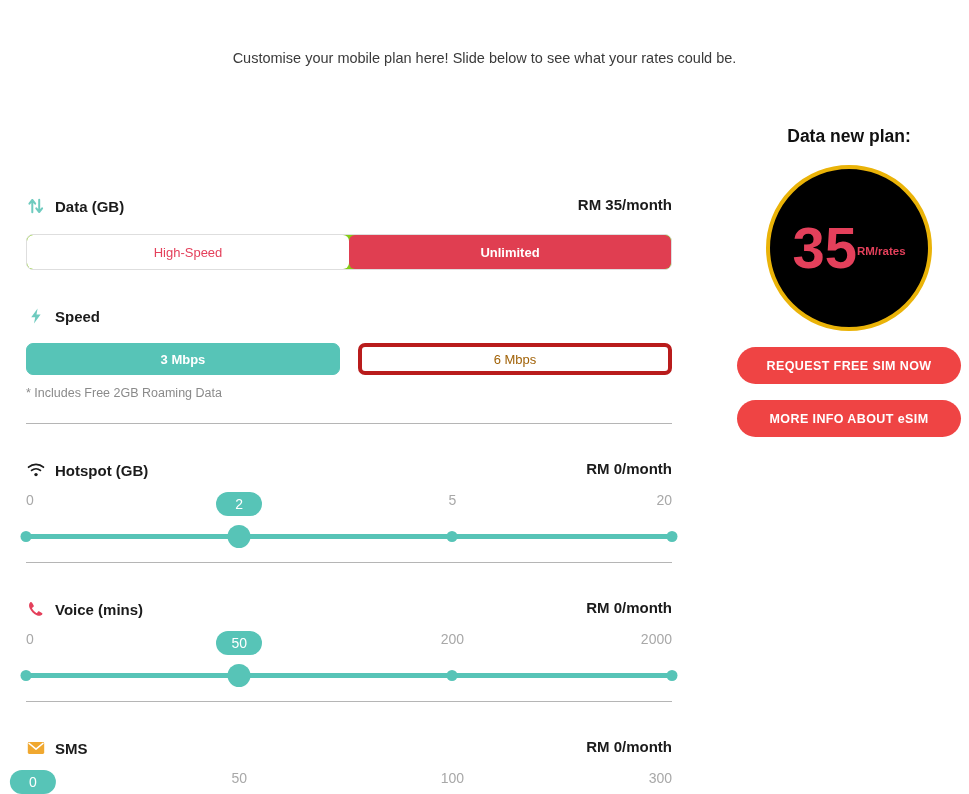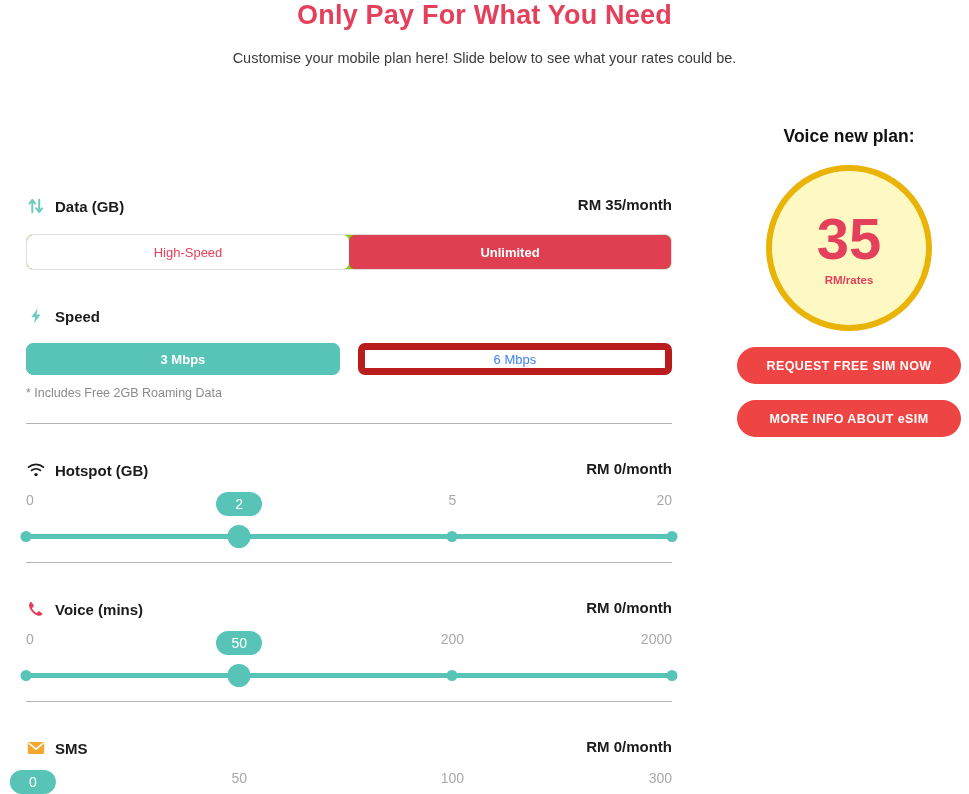--- a/index.html
+++ b/index.html
@@ -114,21 +114,21 @@
   .pill {
     flex: 1 1 50%;
     height: 32px;
     display: flex;
     align-items: center;
     justify-content: center;
     font-size: 13px;
     border-radius: 7px;
   }
   .pill.active-teal { background: #57C4B7; color: #ffffff; font-weight: bold; border: 1px solid #57C4B7; }
-  .pill.inactive    { background: #ffffff; color: #3b82f6; border: 7px solid #b91c1c; }
+  .pill.inactive    { background: #ffffff; color: #a16207; border: 4px solid #b91c1c; }
 
   .foot-note {
     margin-top: 11px;
     font-size: 12.5px;
     color: #8a8a8a;
   }
 
   .divider {
     margin: 23px 0 0 0;
     width: 646px;
@@ -212,24 +212,24 @@
   .summary-title {
     font-size: 17.5px;
     font-weight: bold;
     color: #111111;
   }
   .plan-circle {
     margin: 18px auto 0 auto;
     width: 166px;
     height: 166px;
     border-radius: 50%;
-    border: 6px solid #eab308;
-    background: #fef9c3;
-    display: flex;
-    flex-direction: column;
+    border: 4px solid #eab308;
+    background: #000000;
+    display: flex;
+    flex-direction: row;
     align-items: center;
     justify-content: center;
   }
   .plan-amount {
     font-size: 58px;
     font-weight: bold;
     color: #E4405B;
     line-height: 1;
   }
   .plan-unit {
@@ -252,21 +252,20 @@
     font-weight: bold;
     letter-spacing: 0.4px;
     cursor: pointer;
   }
 </style>
 </head>
 <body>
 
 <div id="page">
 
-  <div class="page-title">Only Pay For What You Need</div>
   <div class="page-subtitle">Customise your mobile plan here! Slide below to see what your rates could be.</div>
 
   <div class="configurator">
 
     <div>
       <div class="row-head">
         <div class="row-head-left">
           <span class="icon">
             <svg width="18" height="18" viewBox="0 0 18 18">
               <path d="M5.3 15.3 L5.3 3.6 M5.3 3.0 L2.4 6.6 M5.3 3.0 L8.2 6.6" stroke="#6FCBBF" stroke-width="2" fill="none" stroke-linecap="round"></path>
@@ -393,21 +392,21 @@
         <div class="tick-dot" style="left:100%;"></div>
 
         <div class="bubble at-start" style="left:0%;">0</div>
         <div class="handle" style="left:0%;"></div>
       </div>
     </div>
 
   </div>
 
   <div class="summary">
-    <div class="summary-title">Voice new plan:</div>
+    <div class="summary-title">Data new plan:</div>
 
     <div class="plan-circle">
       <div class="plan-amount">35</div>
       <div class="plan-unit">RM/rates</div>
     </div>
 
     <button class="cta">REQUEST FREE SIM NOW</button>
     <button class="cta">MORE INFO ABOUT eSIM</button>
   </div>
 

